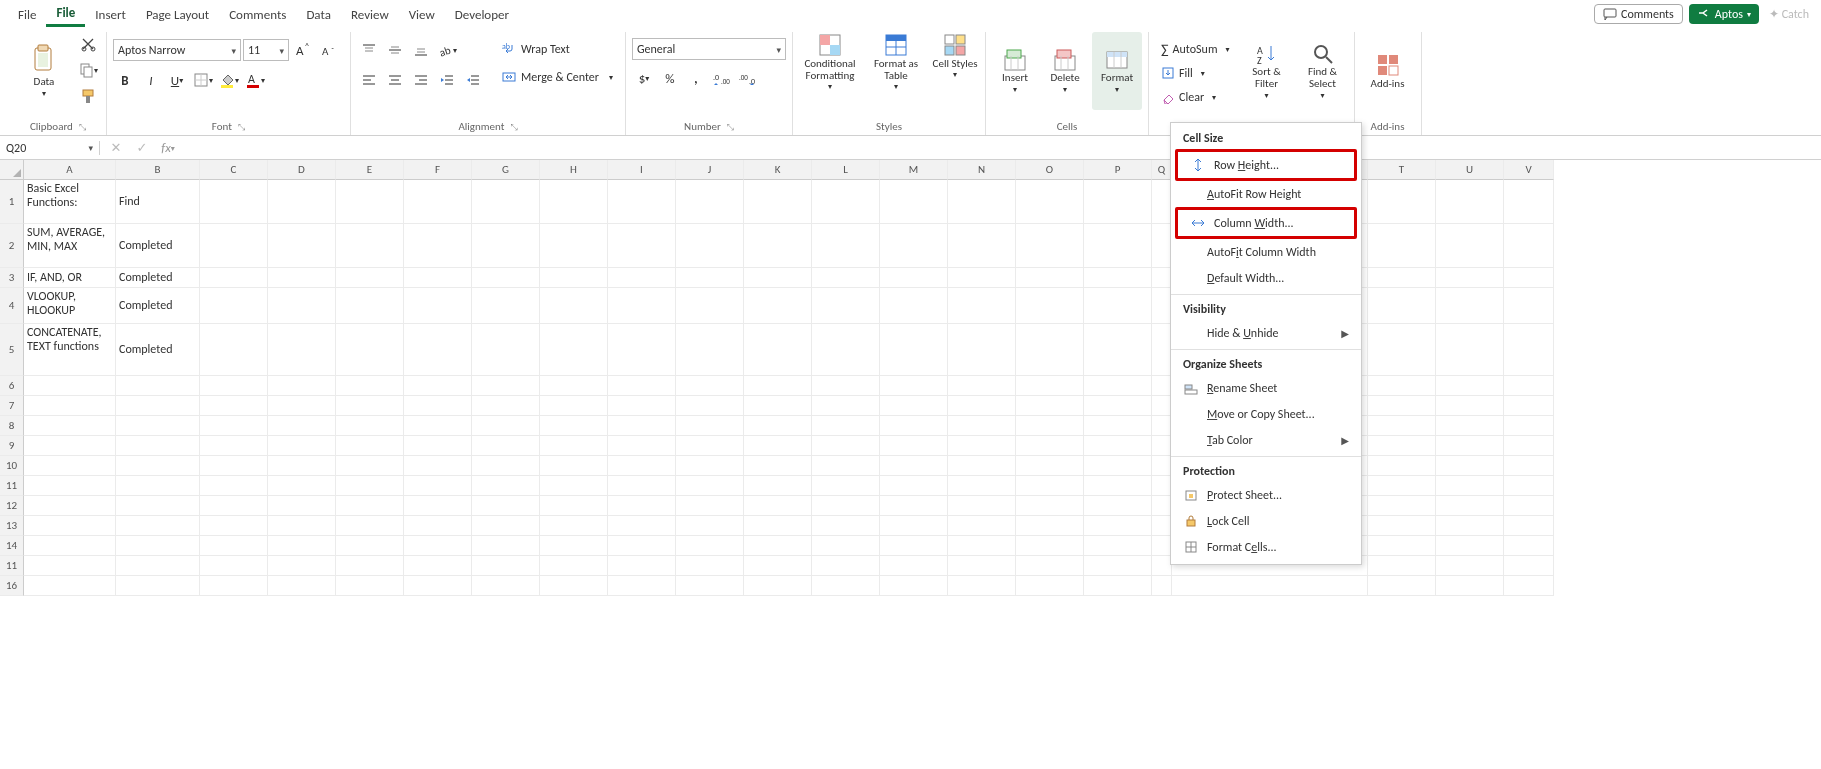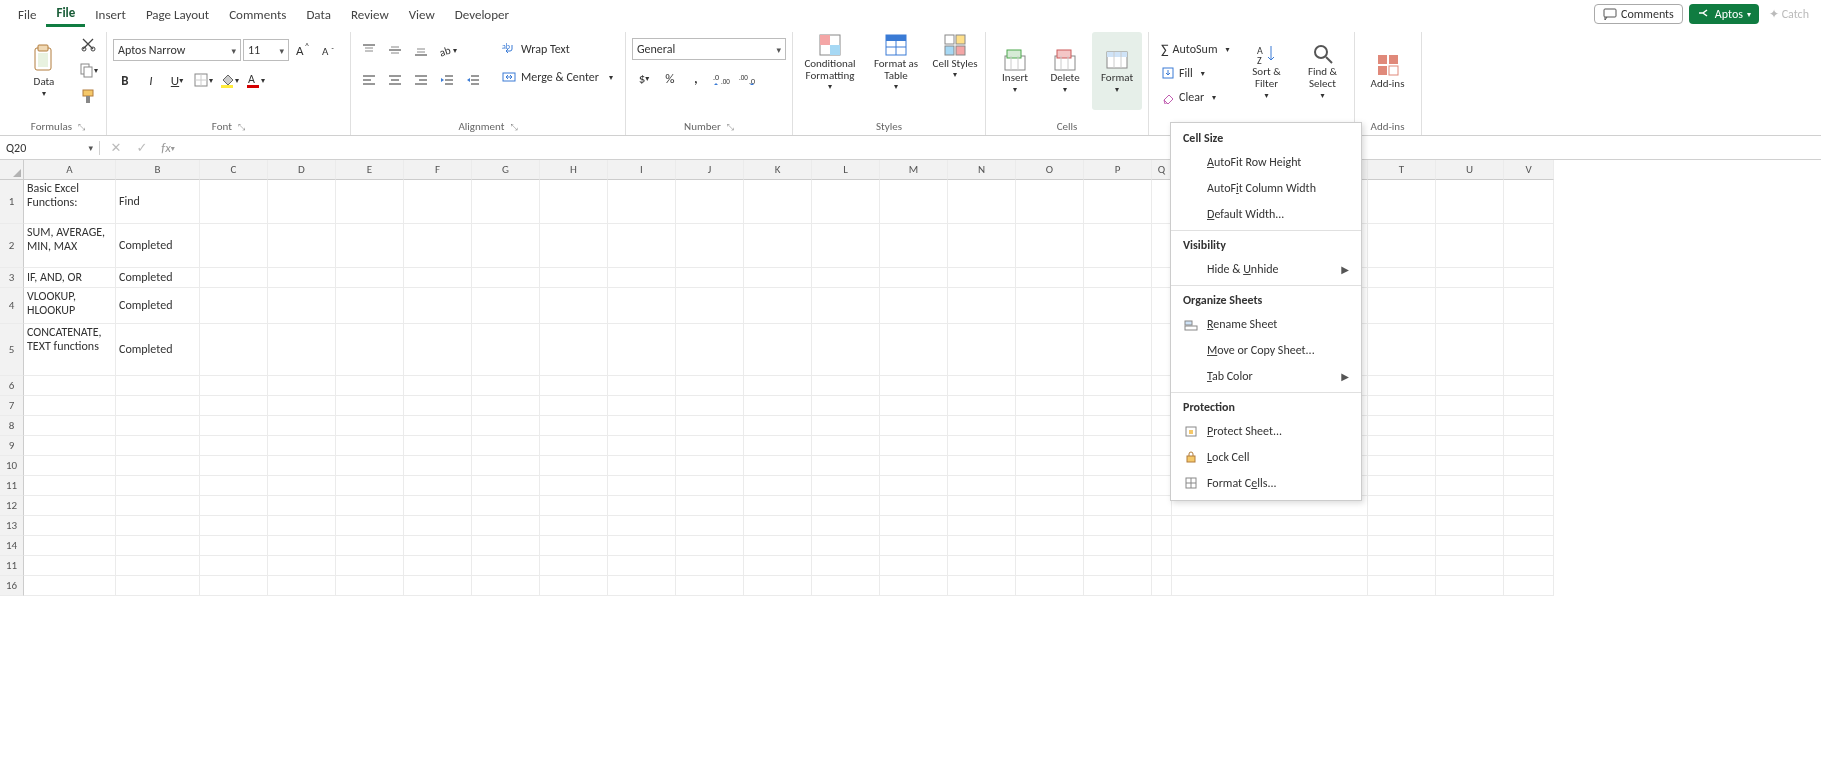--- a/index.html
+++ b/index.html
@@ -124,21 +124,21 @@
           </div>
         <div class="tool">
             <svg width="16" height="16">
               <rect x="3" y="2" width="10" height="6" fill="#f5c869" stroke="#b27d3c"></rect>
               <rect x="6" y="8" width="4" height="7" fill="#888"></rect>
             </svg>
           </div>
       </div>
     </div>
     <div class="group-label">
-        <span>Formulas</span>
+        <span>Clipboard</span>
         <span class="launcher">⤡</span>
       </div>
   </div>
 
   <div class="group" style="min-width:244px">
     <div class="group-body" style="flex-direction:column;gap:6px;padding-top:6px">
       <div class="row-stack">
         <div class="combo" style="width:128px">
             <span>Aptos Narrow</span>
             <span class="caret">▾</span>
@@ -462,24 +462,44 @@
     <div class="group-label">
         <span>Add-ins</span>
       </div>
   </div>
 
 
 </div>
 
 <div class="dropdown">
   <div class="menu-sec">Cell Size</div>
+  <div class="highlight-box">
+    <div class="menu-item">
+      <span class="mi-icon">
+          <svg width="14" height="14">
+            <path d="M7 2v10M4 4l3-3 3 3M4 10l3 3 3-3" stroke="#3a7bd5" fill="none"></path>
+          </svg>
+        </span>
+      <span class="mi-text">Row <span class="und">H</span>eight...</span>
+    </div>
+  </div>
   <div class="menu-item">
       <span class="mi-icon"></span>
       <span class="mi-text"><span class="und">A</span>utoFit Row Height</span>
     </div>
+  <div class="highlight-box">
+    <div class="menu-item">
+      <span class="mi-icon">
+          <svg width="14" height="14">
+            <path d="M2 7h10M4 4L1 7l3 3M10 4l3 3-3 3" stroke="#3a7bd5" fill="none"></path>
+          </svg>
+        </span>
+      <span class="mi-text">Column <span class="und">W</span>idth...</span>
+    </div>
+  </div>
   <div class="menu-item">
       <span class="mi-icon"></span>
       <span class="mi-text">AutoF<span class="und">i</span>t Column Width</span>
     </div>
   <div class="menu-item">
       <span class="mi-icon"></span>
       <span class="mi-text"><span class="und">D</span>efault Width...</span>
     </div>
   <div class="menu-sep"></div>
   <div class="menu-sec">Visibility</div>

